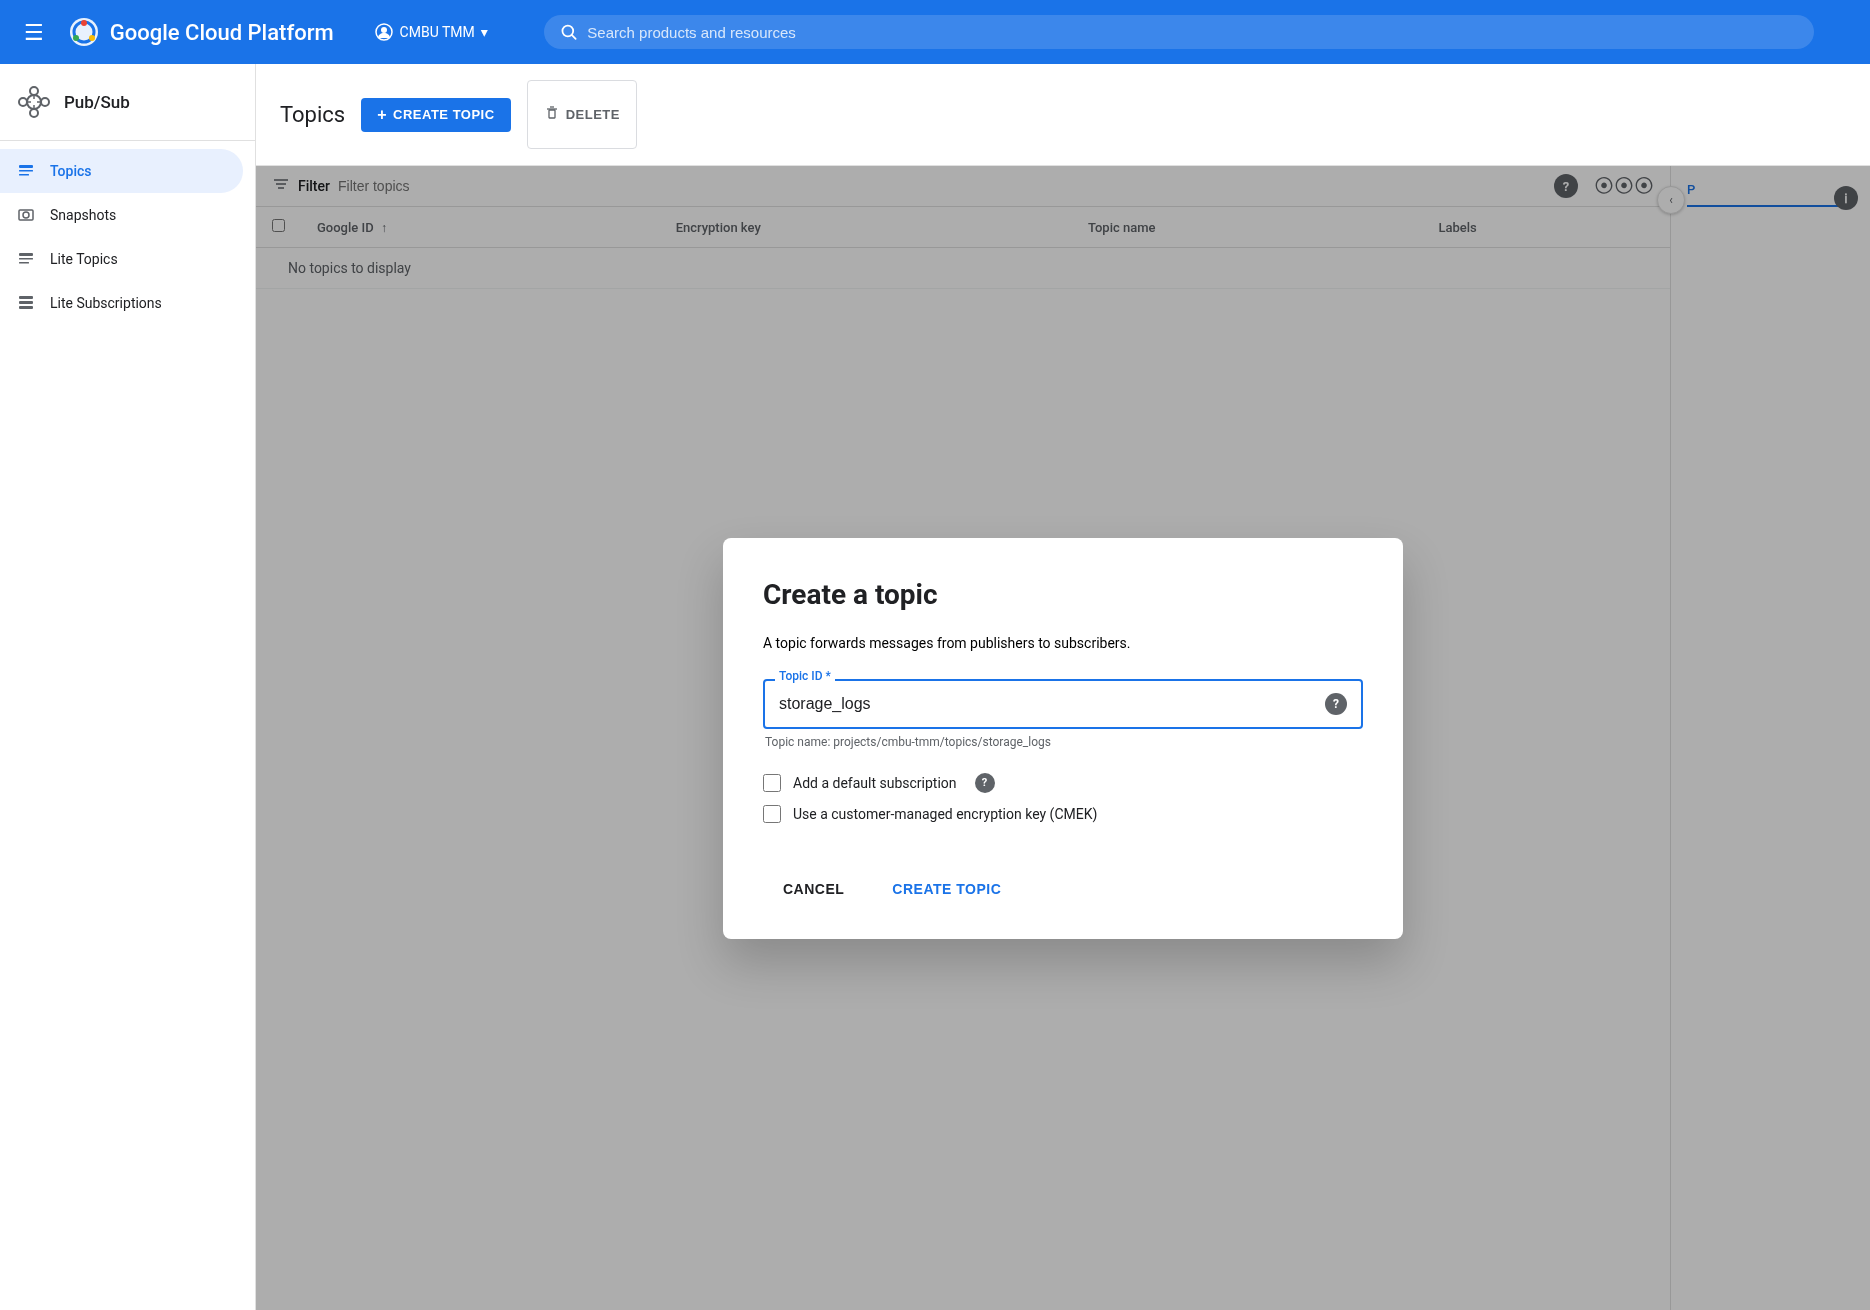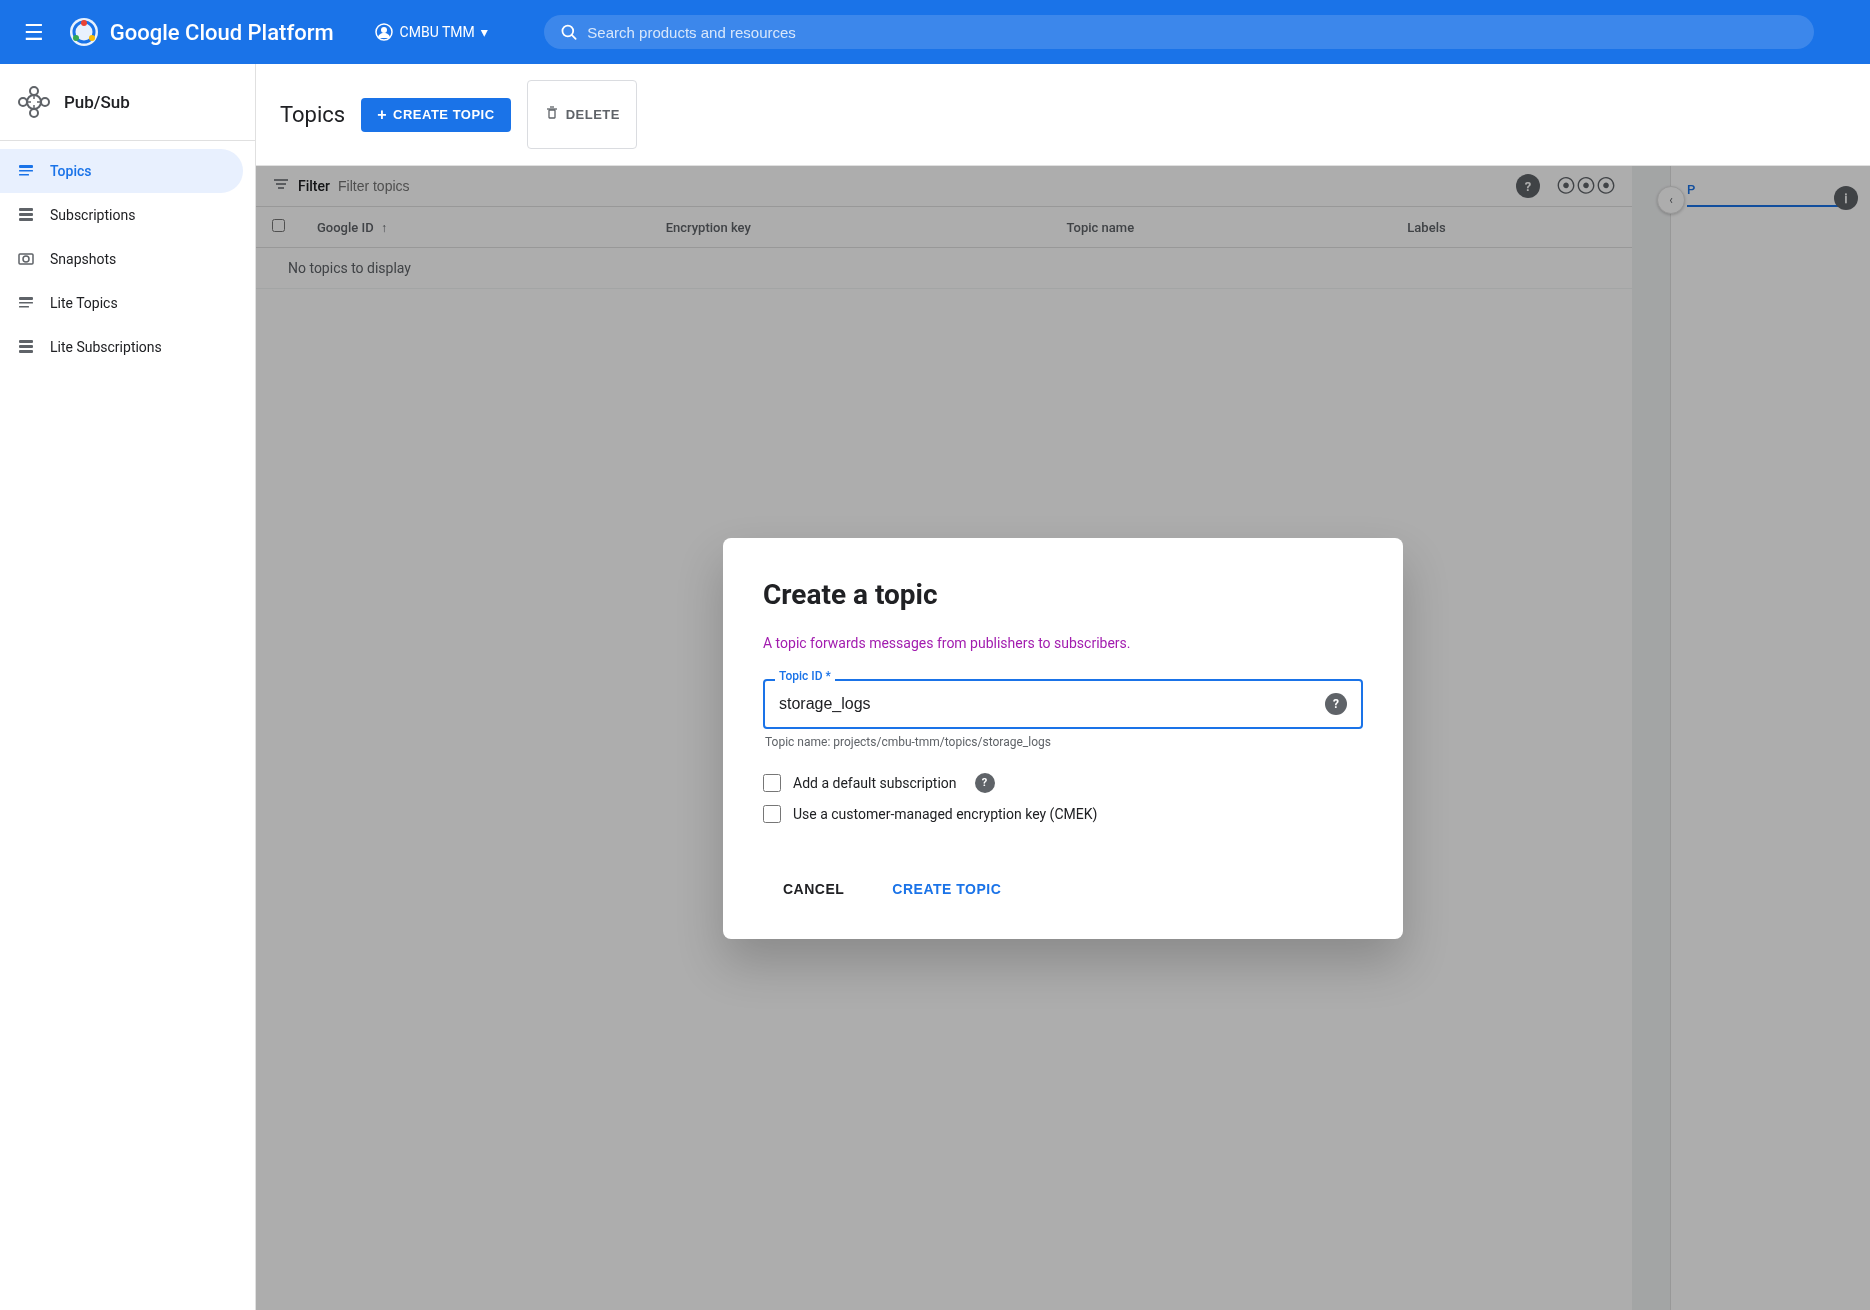--- a/index.html
+++ b/index.html
@@ -330,21 +330,21 @@
       position: relative;
     }
     .dialog-title {
       font-size: 28px;
       font-weight: 700;
       color: #202124;
       margin-bottom: 24px;
     }
     .dialog-desc {
       font-size: 14px;
-      color: #a21caf;
+      color: #000000;
       margin-bottom: 28px;
     }
     .field-group {
       position: relative;
       margin-bottom: 8px;
     }
     .field-label {
       position: absolute;
       top: -10px;
       left: 12px;
@@ -502,30 +502,20 @@
     <nav class="sidebar-nav">
       <div class="sidebar-item active">
         <span class="sidebar-item-icon">
           <svg width="18" height="18" viewBox="0 0 18 18" fill="none">
             <rect x="2" y="3" width="14" height="3" rx="1" fill="#1a73e8"></rect>
             <rect x="2" y="8" width="14" height="1.5" rx="0.5" fill="#1a73e8"></rect>
             <rect x="2" y="12" width="10" height="1.5" rx="0.5" fill="#1a73e8"></rect>
           </svg>
         </span>
         <span>Topics</span>
-      </div>
-      <div class="sidebar-item">
-        <span class="sidebar-item-icon">
-          <svg width="18" height="18" viewBox="0 0 18 18" fill="none">
-            <rect x="2" y="2" width="14" height="3" rx="1" fill="#5f6368"></rect>
-            <rect x="2" y="7" width="14" height="3" rx="1" fill="#5f6368"></rect>
-            <rect x="2" y="12" width="14" height="3" rx="1" fill="#5f6368"></rect>
-          </svg>
-        </span>
-        <span>Subscriptions</span>
       </div>
       <div class="sidebar-item">
         <span class="sidebar-item-icon">
           <svg width="18" height="18" viewBox="0 0 18 18" fill="none">
             <rect x="2" y="4" width="14" height="10" rx="1" stroke="#5f6368" stroke-width="1.5"></rect>
             <circle cx="9" cy="9" r="3" stroke="#5f6368" stroke-width="1.5"></circle>
           </svg>
         </span>
         <span>Snapshots</span>
       </div>
@@ -565,21 +555,21 @@
           <svg width="16" height="16" viewBox="0 0 16 16" fill="none">
             <rect x="5" y="5" width="6" height="8" rx="0.5" stroke="#5f6368" stroke-width="1.3"></rect>
             <line x1="3" y1="4" x2="13" y2="4" stroke="#5f6368" stroke-width="1.3"></line>
             <line x1="6" y1="2" x2="10" y2="2" stroke="#5f6368" stroke-width="1.3"></line>
           </svg>
         </span>
         <span>DELETE</span>
       </button>
     </div>
 
-    <div style="display:flex; flex:1; overflow:hidden; position:relative;gap:38px;">
+    <div style="display:flex; flex:1; overflow:hidden; position:relative;">
       <div class="table-area">
 
         <div class="filter-bar">
           <span class="filter-icon">
             <svg width="18" height="18" viewBox="0 0 18 18" fill="none">
               <line x1="2" y1="5" x2="16" y2="5" stroke="#5f6368" stroke-width="1.5"></line>
               <line x1="4" y1="9" x2="14" y2="9" stroke="#5f6368" stroke-width="1.5"></line>
               <line x1="6" y1="13" x2="12" y2="13" stroke="#5f6368" stroke-width="1.5"></line>
             </svg>
           </span>

